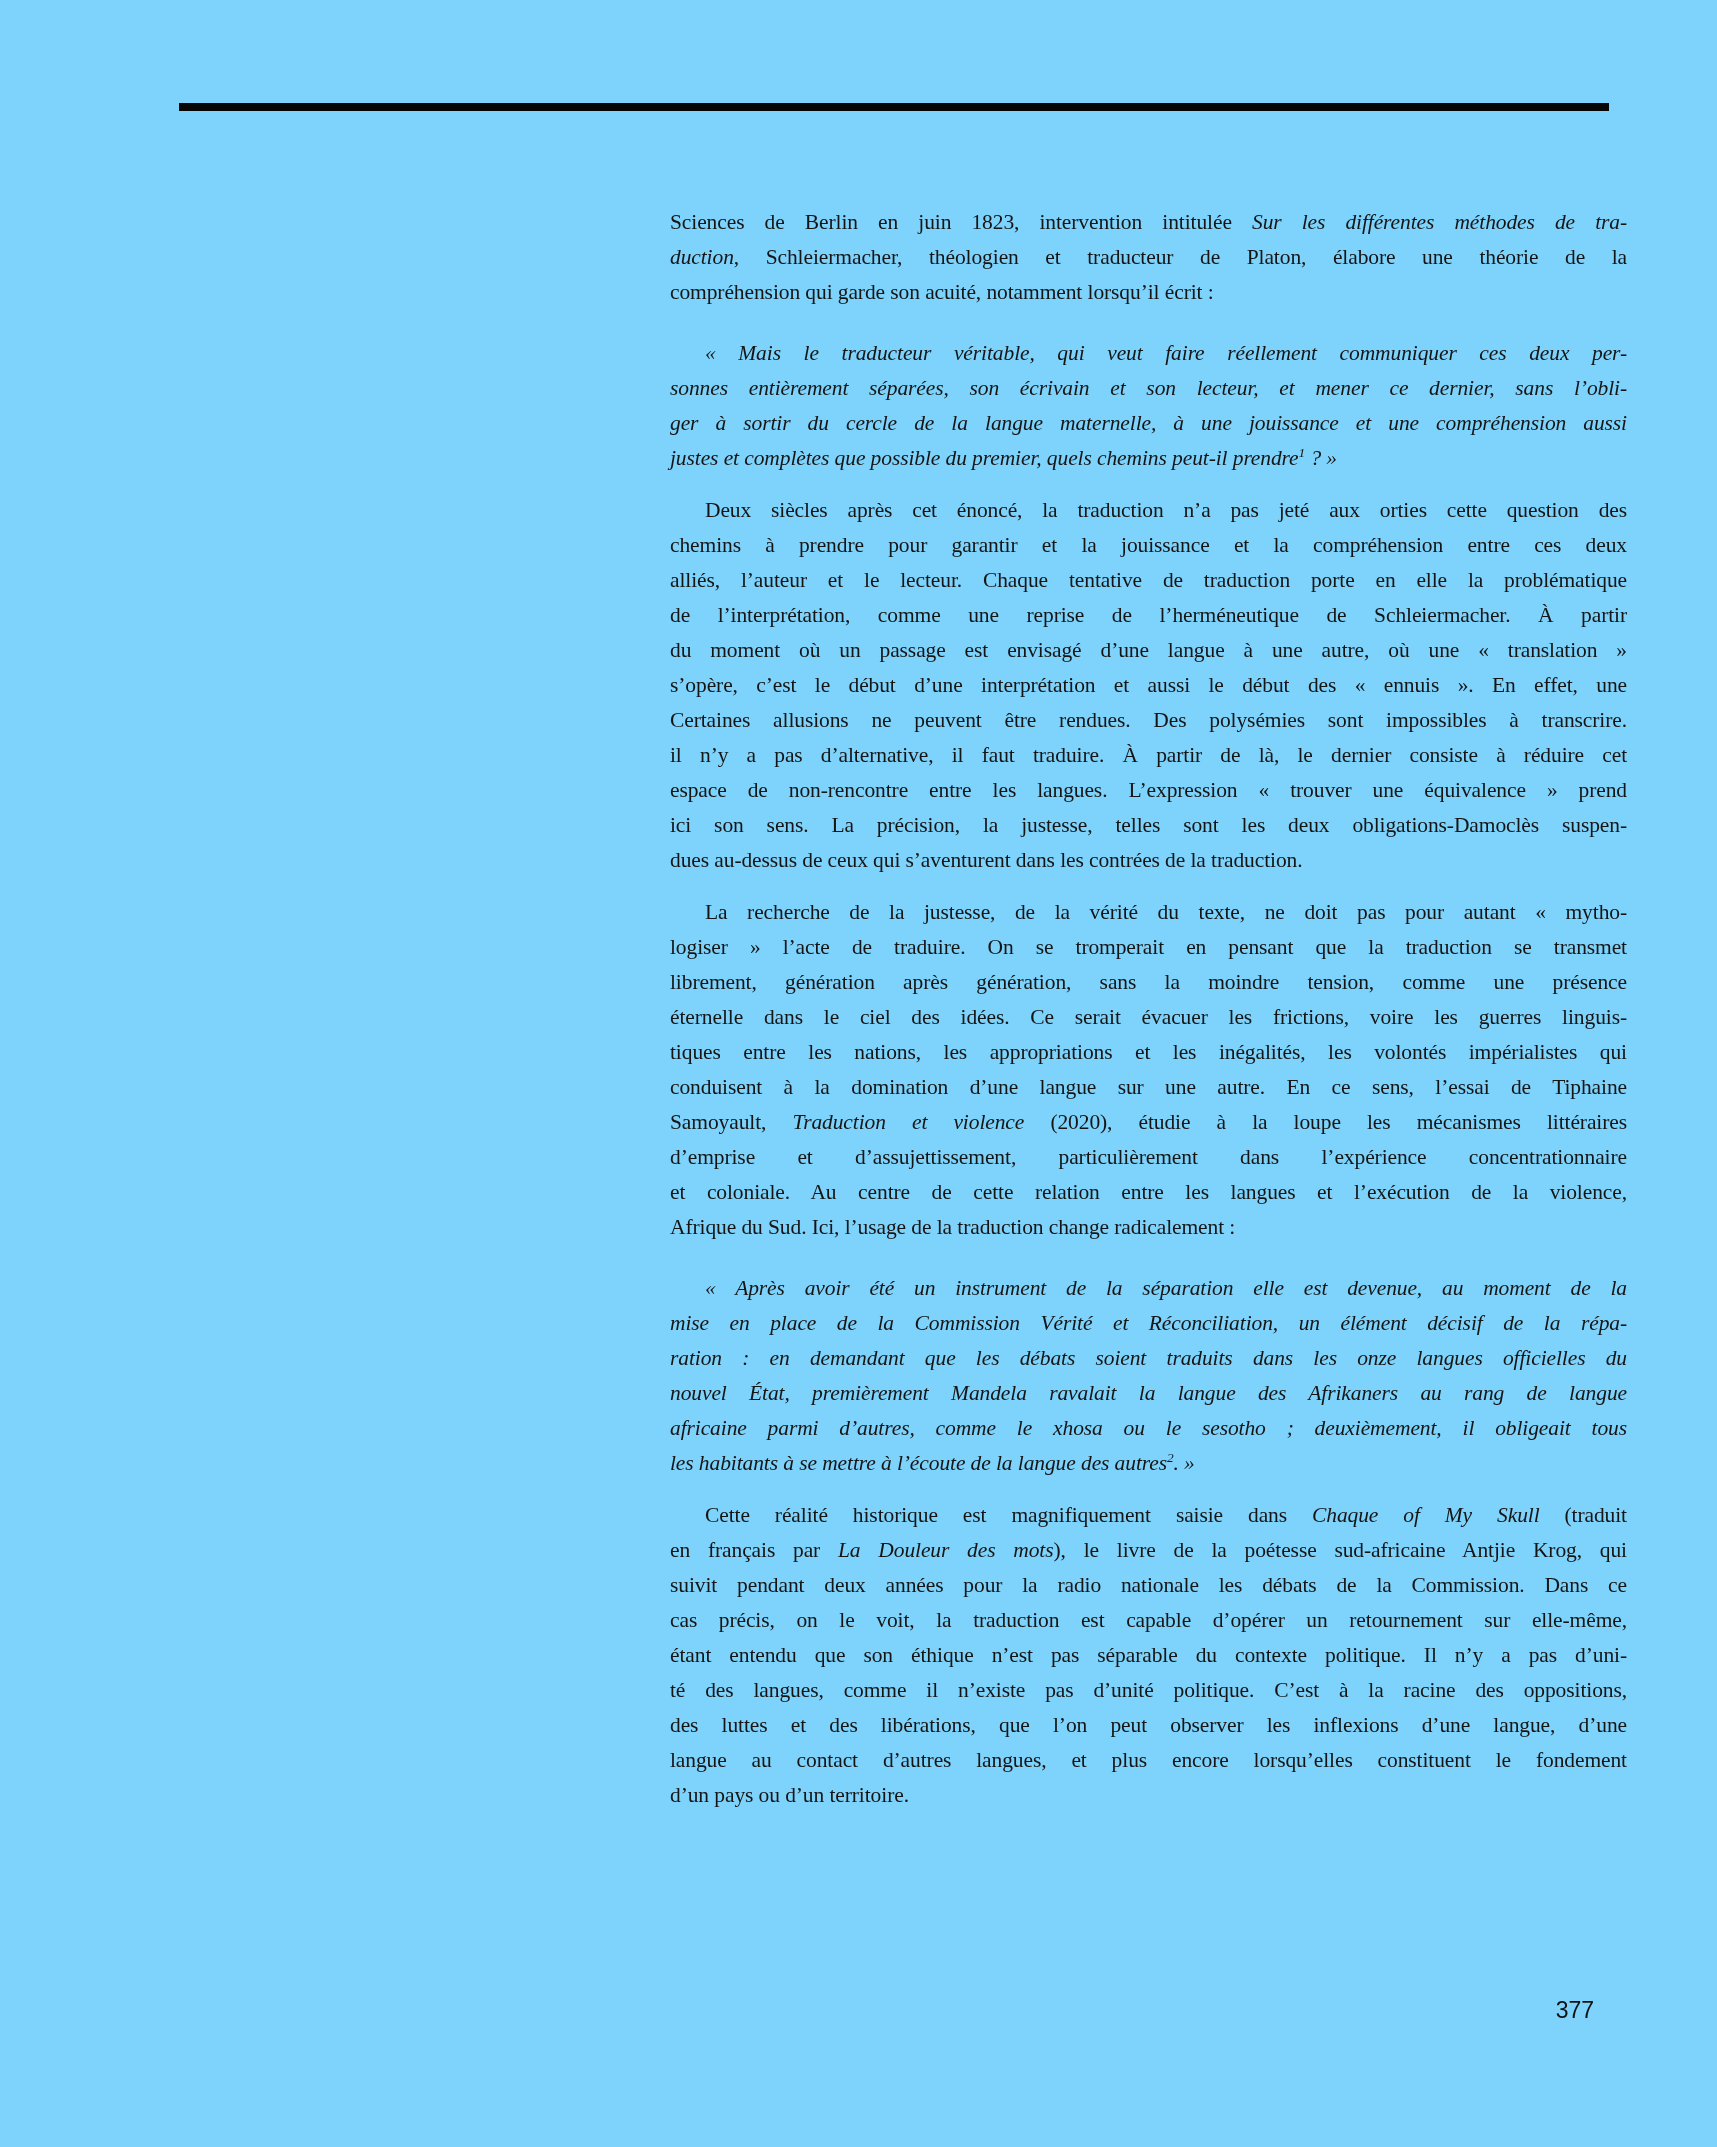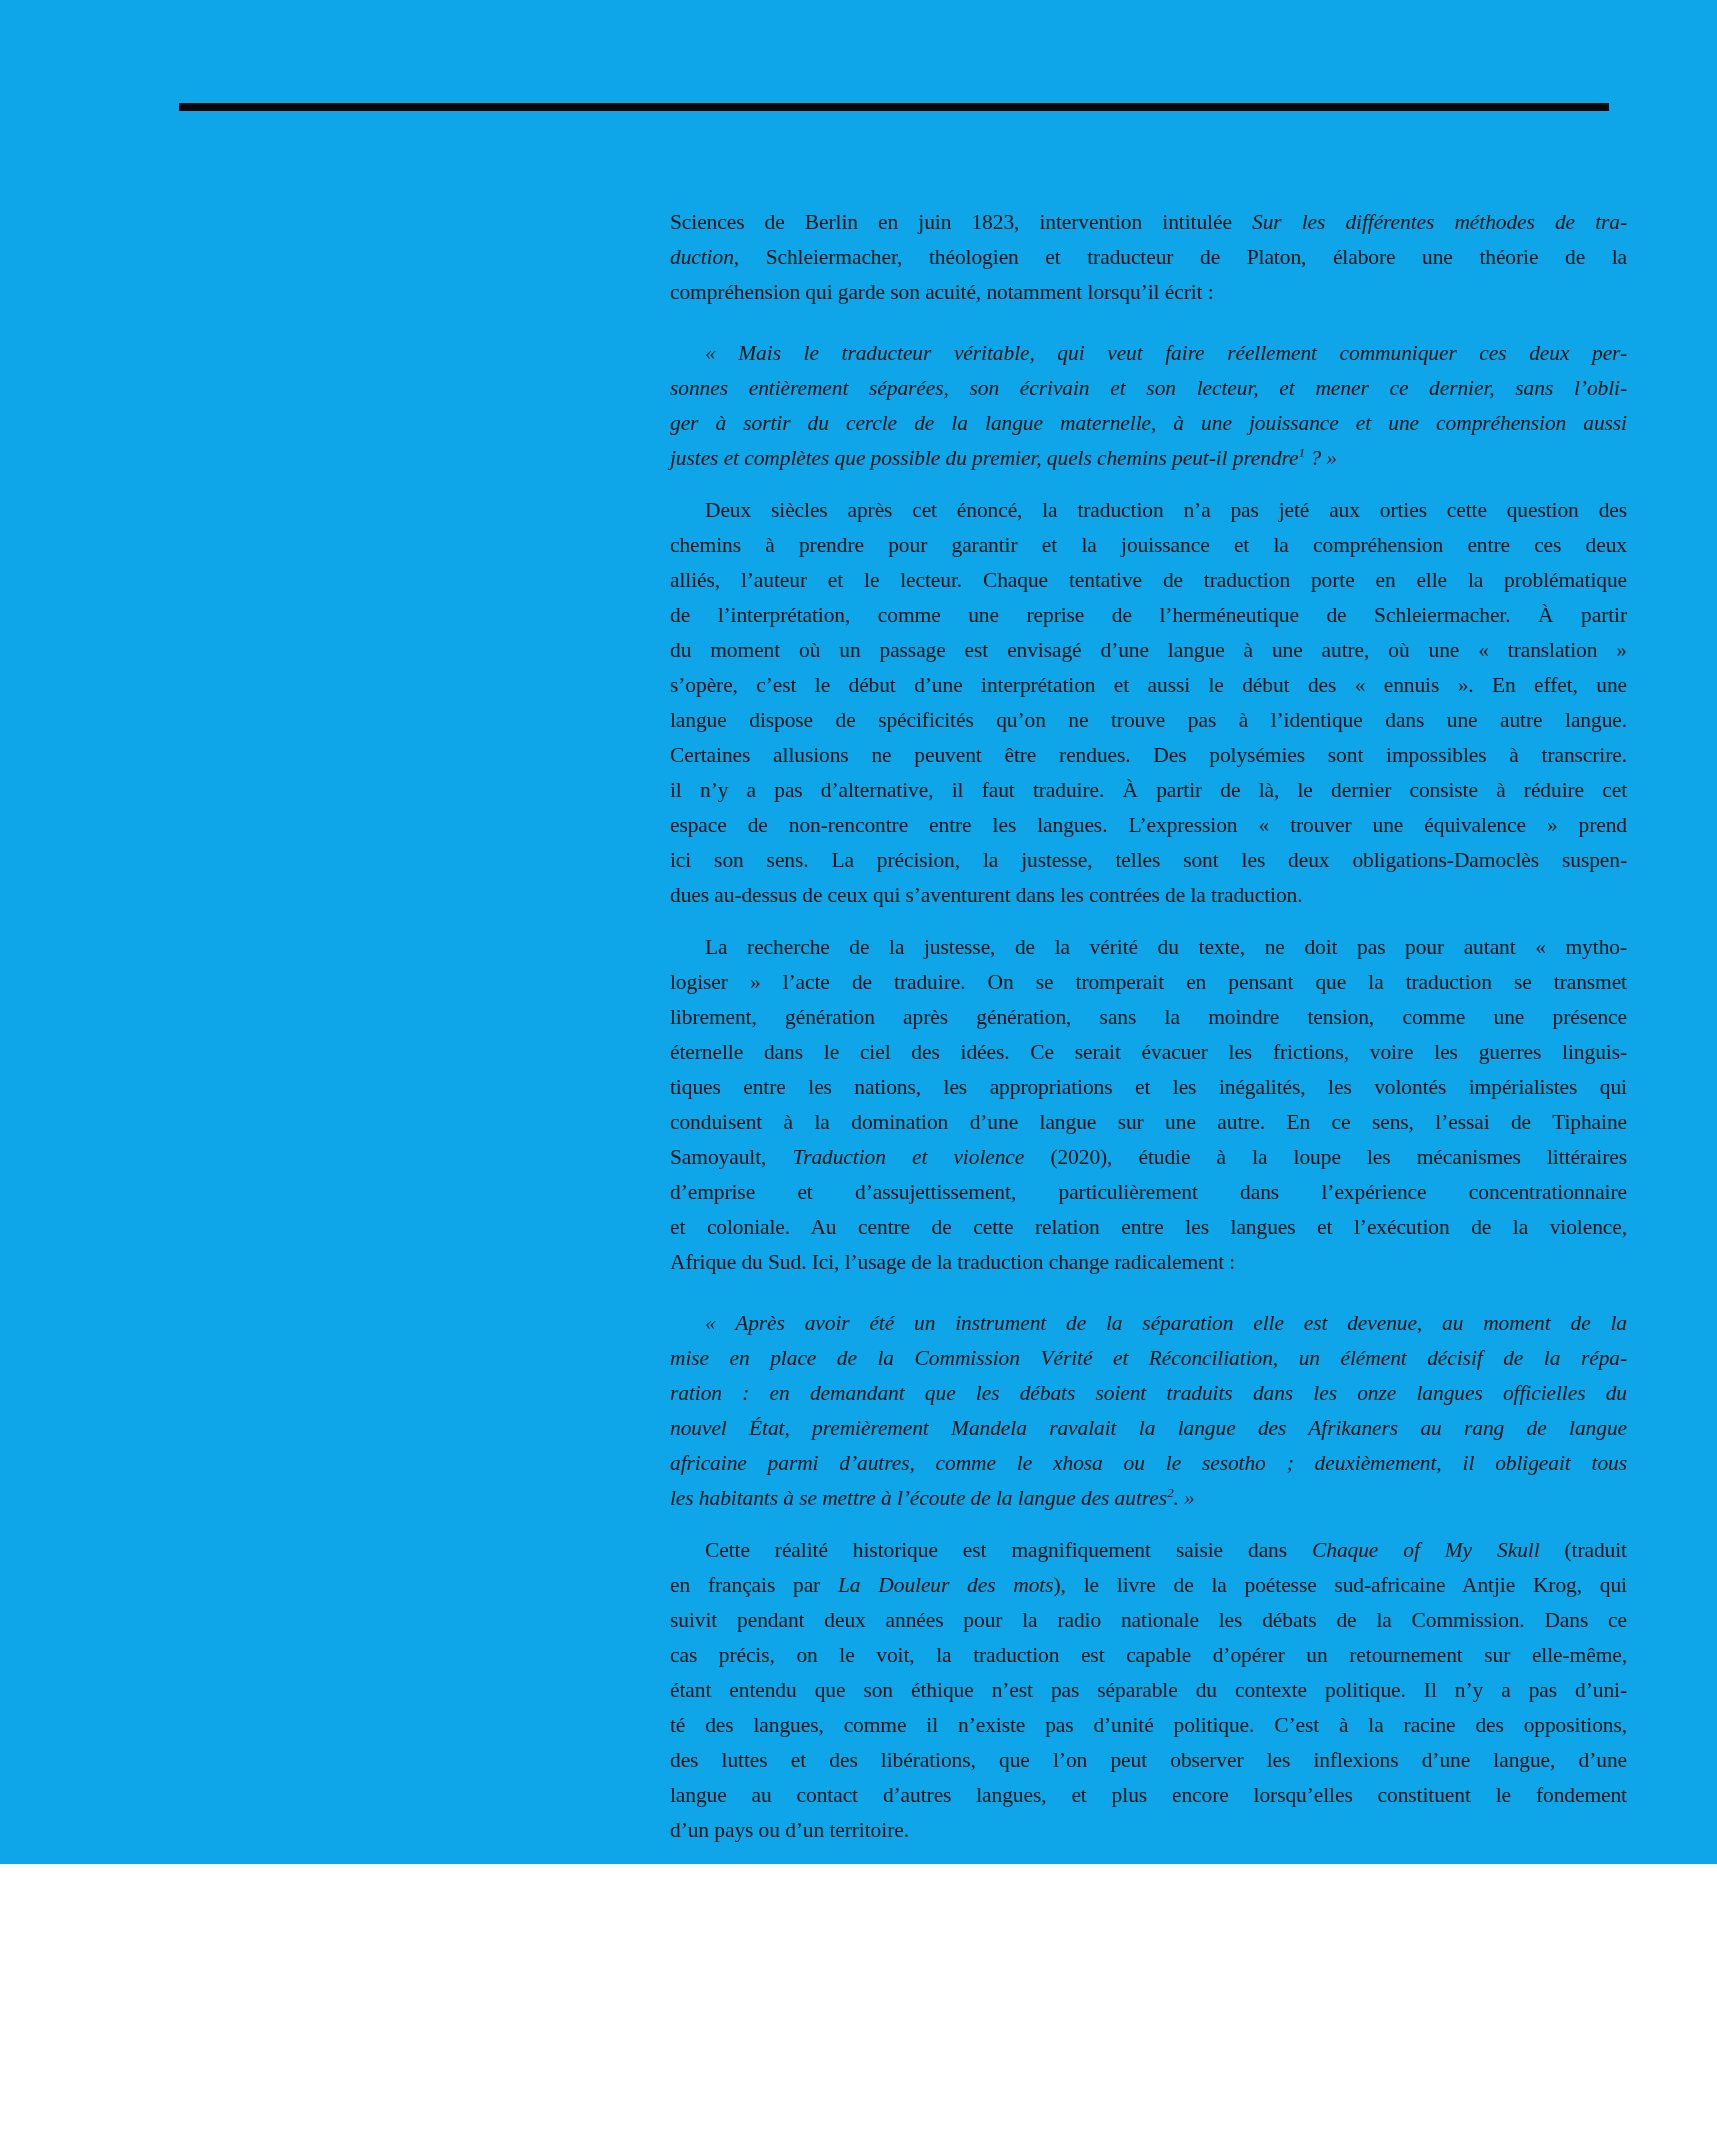--- a/index.html
+++ b/index.html
@@ -3,22 +3,22 @@
 <meta charset="utf-8">
 <style>
   html, body {
     margin: 0;
     padding: 0;
     background: #ffffff;
   }
   .page {
     position: relative;
     width: 1718px;
-    height: 1864px;
-    background: #0ea5e9;
+    height: 2147px;
+    background: #7dd3fc;
     overflow: hidden;
     font-family: "Liberation Serif", serif;
   }
   .chapter-rule {
     position: absolute;
     left: 179px;
     top: 103px;
     width: 1430px;
     height: 8.2px;
     background: #070707;
@@ -76,21 +76,20 @@
         <div class="line">ger à sortir du cercle de la langue maternelle, à une jouissance et une compréhension aussi</div>
         <div class="line last">justes et complètes que possible du premier, quels chemins peut-il prendre<sup>1</sup> ? »</div>
       </div>
       <div class="para">
         <div class="line first">Deux siècles après cet énoncé, la traduction n’a pas jeté aux orties cette question des</div>
         <div class="line">chemins à prendre pour garantir et la jouissance et la compréhension entre ces deux</div>
         <div class="line">alliés, l’auteur et le lecteur. Chaque tentative de traduction porte en elle la problématique</div>
         <div class="line">de l’interprétation, comme une reprise de l’herméneutique de Schleiermacher. À partir</div>
         <div class="line">du moment où un passage est envisagé d’une langue à une autre, où une « translation »</div>
         <div class="line">s’opère, c’est le début d’une interprétation et aussi le début des « ennuis ». En effet, une</div>
-        <div class="line">langue dispose de spécificités qu’on ne trouve pas à l’identique dans une autre langue.</div>
         <div class="line">Certaines allusions ne peuvent être rendues. Des polysémies sont impossibles à transcrire.</div>
         <div class="line">il n’y a pas d’alternative, il faut traduire. À partir de là, le dernier consiste à réduire cet</div>
         <div class="line">espace de non-rencontre entre les langues. L’expression « trouver une équivalence » prend</div>
         <div class="line">ici son sens. La précision, la justesse, telles sont les deux obligations-Damoclès suspen-</div>
         <div class="line last">dues au-dessus de ceux qui s’aventurent dans les contrées de la traduction.</div>
       </div>
       <div class="para">
         <div class="line first">La recherche de la justesse, de la vérité du texte, ne doit pas pour autant « mytho-</div>
         <div class="line">logiser » l’acte de traduire. On se tromperait en pensant que la traduction se transmet</div>
         <div class="line">librement, génération après génération, sans la moindre tension, comme une présence</div>

